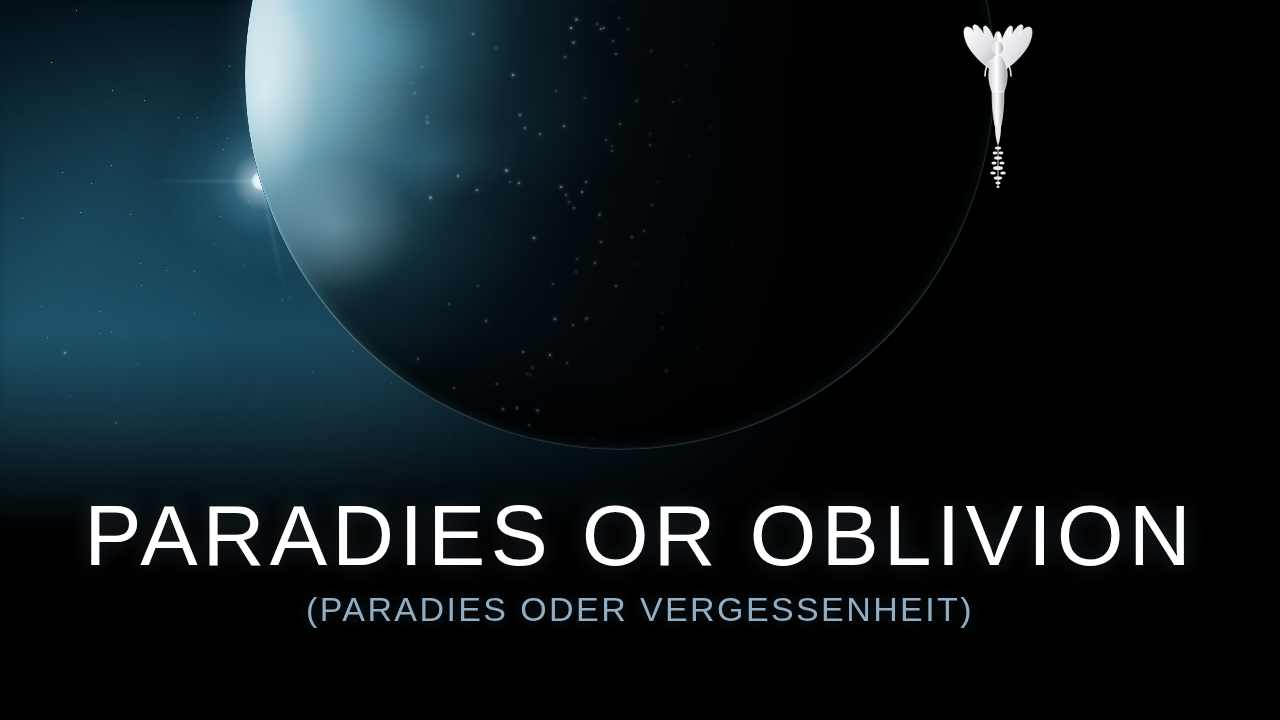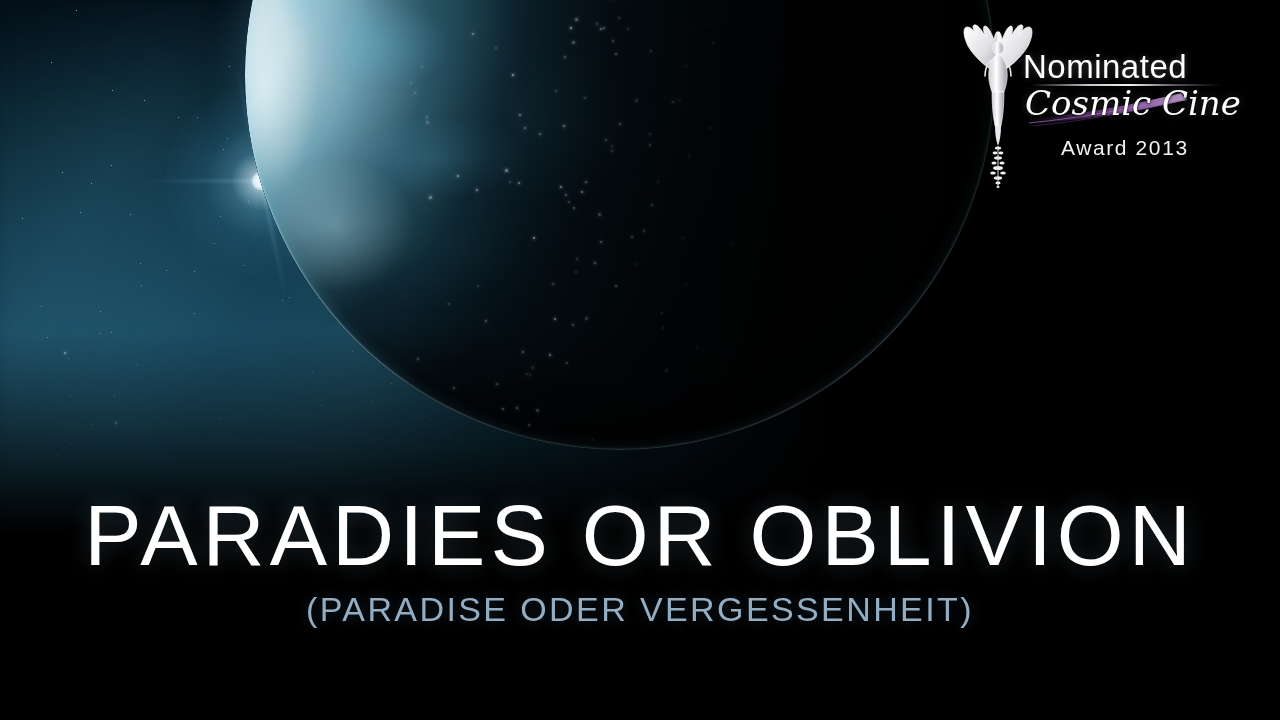--- a/index.html
+++ b/index.html
@@ -510,42 +510,20 @@
         <ellipse cx="43" cy="146" rx="5.0" ry="2.0"></ellipse>
         <ellipse cx="38" cy="151" rx="2.8" ry="1.6"></ellipse>
         <ellipse cx="48" cy="151" rx="2.8" ry="1.6"></ellipse>
         <ellipse cx="43" cy="156" rx="4.2" ry="1.8"></ellipse>
         <ellipse cx="43" cy="161" rx="2.6" ry="1.4"></ellipse>
         <ellipse cx="43" cy="165" rx="1.6" ry="1.0"></ellipse>
       </g>
       <path d="M43 124 L43 166" stroke="#d6d6dd" stroke-width="1" fill="none"></path>
     </svg>
 
-    <div class="award-text">
-      <div class="badge-nominated">Nominated</div>
-
-      <div class="badge-hairline"></div>
-
-      <svg class="badge-swoosh" viewBox="0 0 200 38">
-        <defs>
-          <linearGradient id="swooshGrad" x1="0" y1="0" x2="1" y2="0">
-            <stop offset="0%" stop-color="#2b1436" stop-opacity="0"></stop>
-            <stop offset="35%" stop-color="#4e2560" stop-opacity="0.85"></stop>
-            <stop offset="70%" stop-color="#8b57a5" stop-opacity="0.95"></stop>
-            <stop offset="100%" stop-color="#c9a8dc" stop-opacity="0.9"></stop>
-          </linearGradient>
-        </defs>
-        <path d="M2 30 C50 26 110 16 162 3 L168 10 C116 22 56 31 4 35 Z" fill="url(#swooshGrad)"></path>
-        <path d="M10 33 C60 28 118 18 166 6" stroke="#a479bd" stroke-width="0.8" fill="none" opacity="0.8"></path>
-        <path d="M14 36 C64 31 120 21 168 9" stroke="#6d3f86" stroke-width="0.7" fill="none" opacity="0.7"></path>
-      </svg>
-
-      <div class="badge-cosmic">Cosmic Cine</div>
-      <div class="badge-award">Award 2013</div>
-    </div>
   </div>
 
   <div class="title-block">
     <div class="main-title">PARADIES OR OBLIVION</div>
-    <div class="sub-title">(PARADISE ODER VERGESSENHEIT)</div>
+    <div class="sub-title">(PARADIES ODER VERGESSENHEIT)</div>
   </div>
 
 </div>
 
 </body></html>

